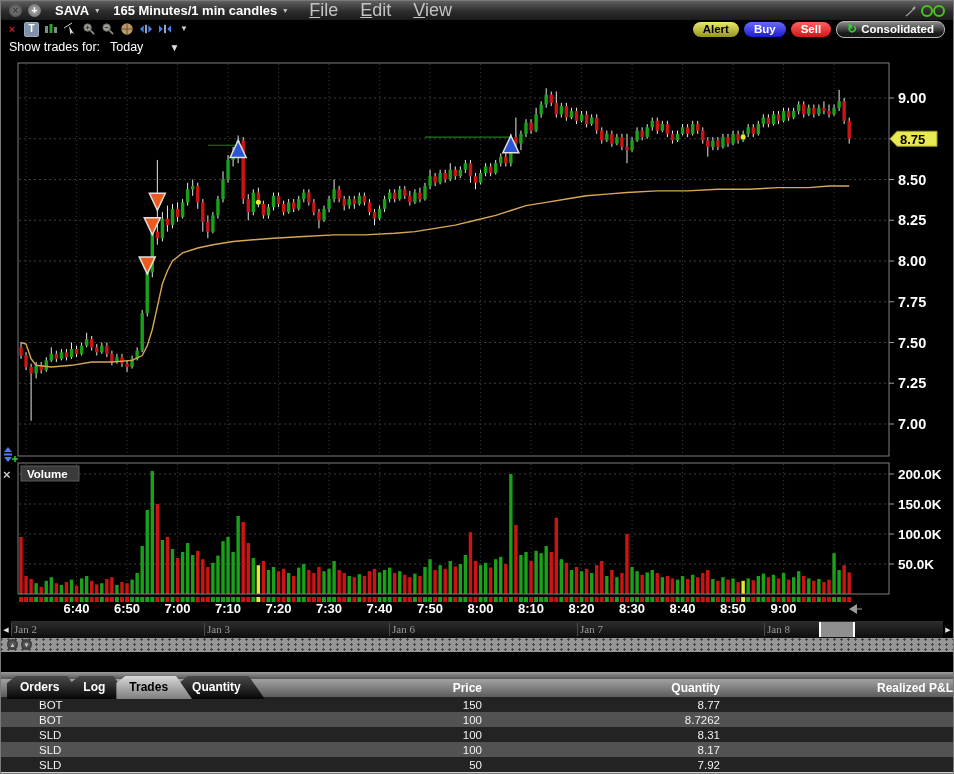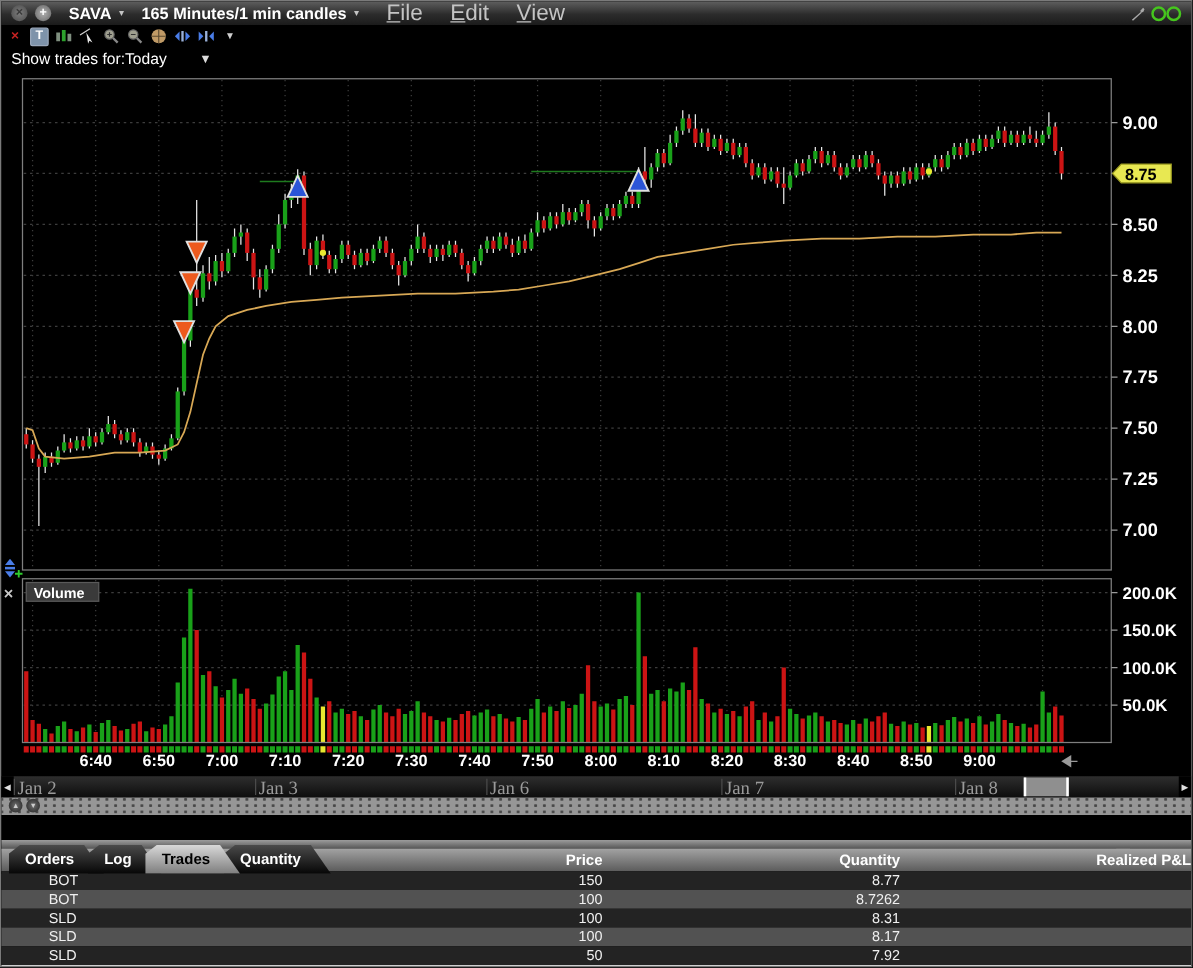--- a/index.html
+++ b/index.html
@@ -33,31 +33,31 @@
   .pill{height:15px;line-height:15px;border-radius:8px;padding:0 10px;font-size:11.5px;font-weight:bold;}
   .pill.alert{background:linear-gradient(#e9e96c,#96961c);color:#000;}
   .pill.buy{background:linear-gradient(#6a6aff,#1c1ccd);color:#fff;}
   .pill.sell{background:linear-gradient(#ff6060,#cf1818);color:#fff;}
   .pill.consol{background:linear-gradient(#8d8d8d,#191919 75%);color:#fff;border:1px solid #b8b8b8;
     display:flex;gap:4px;align-items:center;}
   .refresh{color:#2ed52e;font-weight:bold;font-size:12px;}
   
   .showtrades{position:absolute;top:37px;height:18px;left:0;right:0;background:#000;color:#fff;
     font-size:12.5px;display:flex;align-items:center;padding-left:8px;}
-  .st-value{}
+  .st-value{margin-left:10px;}
   .st-dd{color:#dcdcdc;font-size:10px;margin-left:26px;}
   
   .chart-region{position:absolute;top:55px;left:0;width:954px;height:565px;}
   
   .scrollbar{position:absolute;top:620px;height:17px;left:0;right:0;
     background:linear-gradient(#2e2e2e,#0d0d0d);}
   .sb-arrow{position:absolute;top:0;bottom:0;width:10px;background:#000;color:#e0e0e0;
     font-size:7px;display:flex;align-items:center;justify-content:center;}
   .sb-arrow.l{left:0;} .sb-arrow.r{right:0;}
-  .sb-date{position:absolute;top:2px;font-family:"Liberation Serif",serif;font-size:15px;color:#9a9a9a;}
+  .sb-date{position:absolute;top:2px;font-family:"Liberation Serif",serif;font-size:11px;color:#9a9a9a;}
   .sb-sep{position:absolute;top:2px;bottom:2px;width:1px;background:#4a4a4a;}
   .sb-thumb{position:absolute;left:818px;width:36px;top:1px;bottom:1px;background:#8f8f8f;
     border-left:2px solid #fff;border-right:2px solid #fff;box-sizing:border-box;}
   
   .splitter{position:absolute;top:637px;height:14px;left:0;right:0;background:#969696;
     background-image:radial-gradient(circle,#474747 1px,transparent 1.3px);
     background-size:7px 5px;background-position:4px 4px;}
   .sp-btn{position:absolute;top:1px;width:11px;height:11px;border-radius:50%;
     background:radial-gradient(#6d6d6d,#1f1f1f);color:#ccc;font-size:6px;
     display:flex;align-items:center;justify-content:center;}
@@ -139,20 +139,29 @@
       <path d="M5 3 L1 7 L5 11 Z" fill="#4a7de8"></path>
         <rect x="6.5" y="2.5" width="2" height="9" fill="#9ab0d8"></rect>
         <path d="M10 3 L14 7 L10 11 Z" fill="#4a7de8"></path>
     </svg>
     <svg class="ticon" width="15" height="14" viewBox="0 0 15 14">
       <path d="M1 3 L5 7 L1 11 Z" fill="#4a7de8"></path>
         <rect x="6.5" y="2.5" width="2" height="9" fill="#9ab0d8"></rect>
         <path d="M14 3 L10 7 L14 11 Z" fill="#4a7de8"></path>
     </svg>
     <span class="ticon dd">▼</span>
+    <span class="pills">
+      <span class="pill alert">Alert</span>
+      <span class="pill buy">Buy</span>
+      <span class="pill sell">Sell</span>
+      <span class="pill consol">
+        <span class="refresh">↻</span>
+        <span>Consolidated</span>
+      </span>
+    </span>
   </div>
 
   <div class="showtrades">
     <span>Show trades for:</span>
     <span class="st-value">Today</span>
     <span class="st-dd">▼</span>
   </div>
 
   <div class="chart-region">
     <svg id="chart-svg" width="954" height="565">

